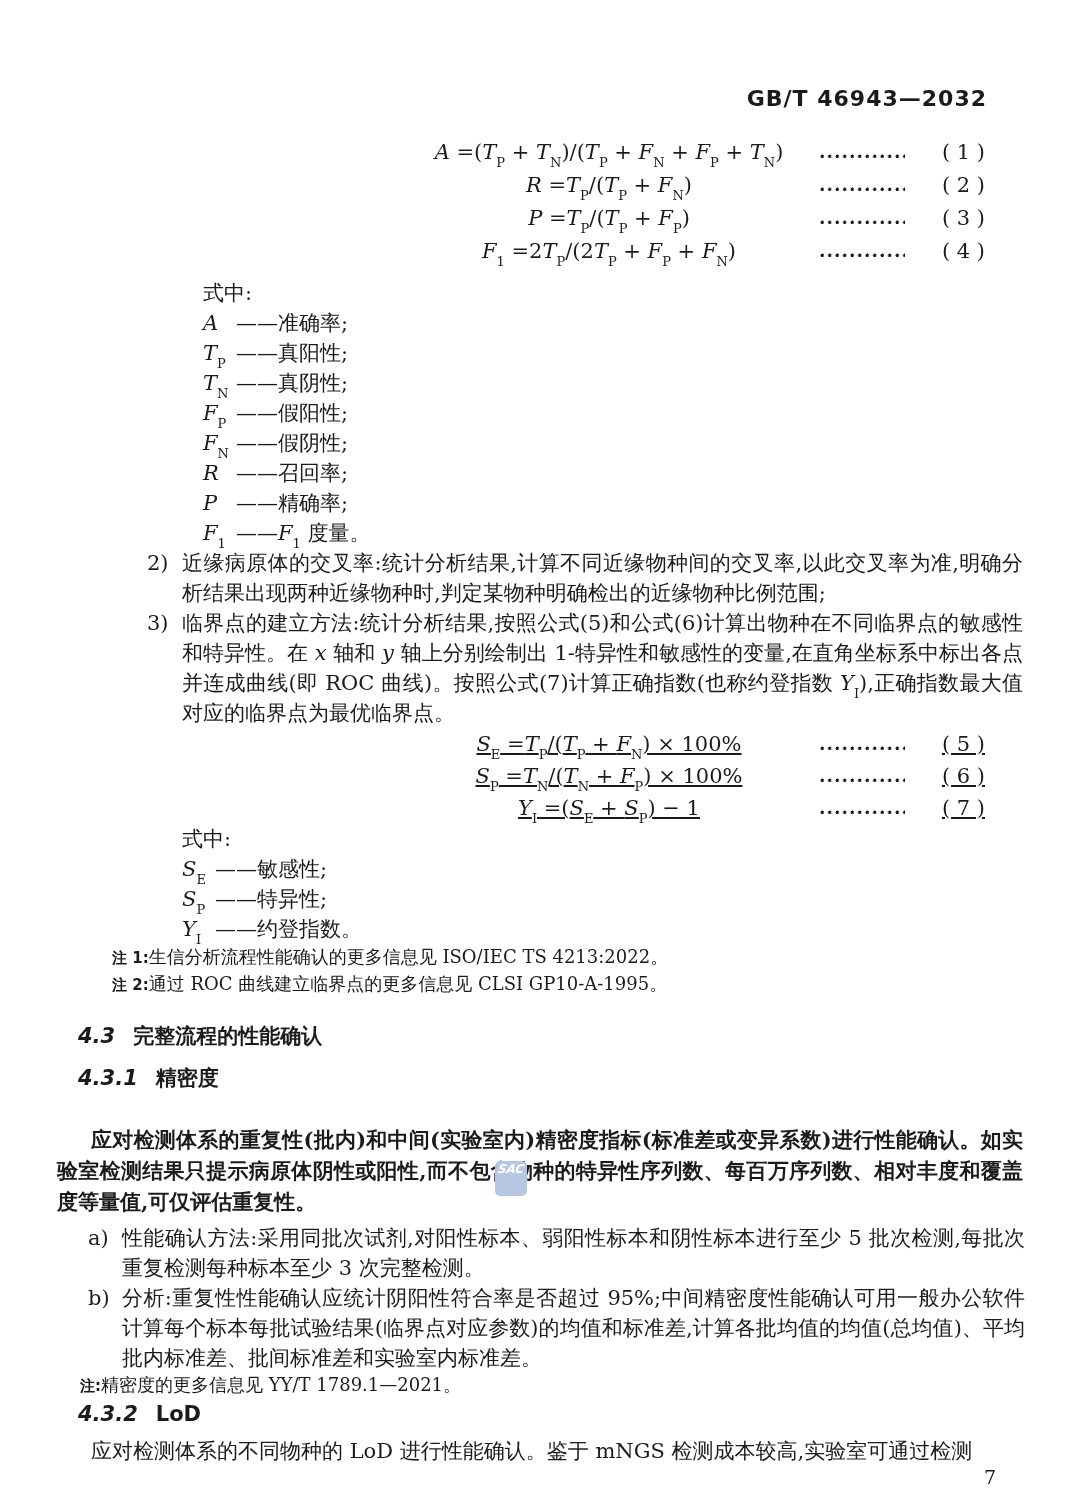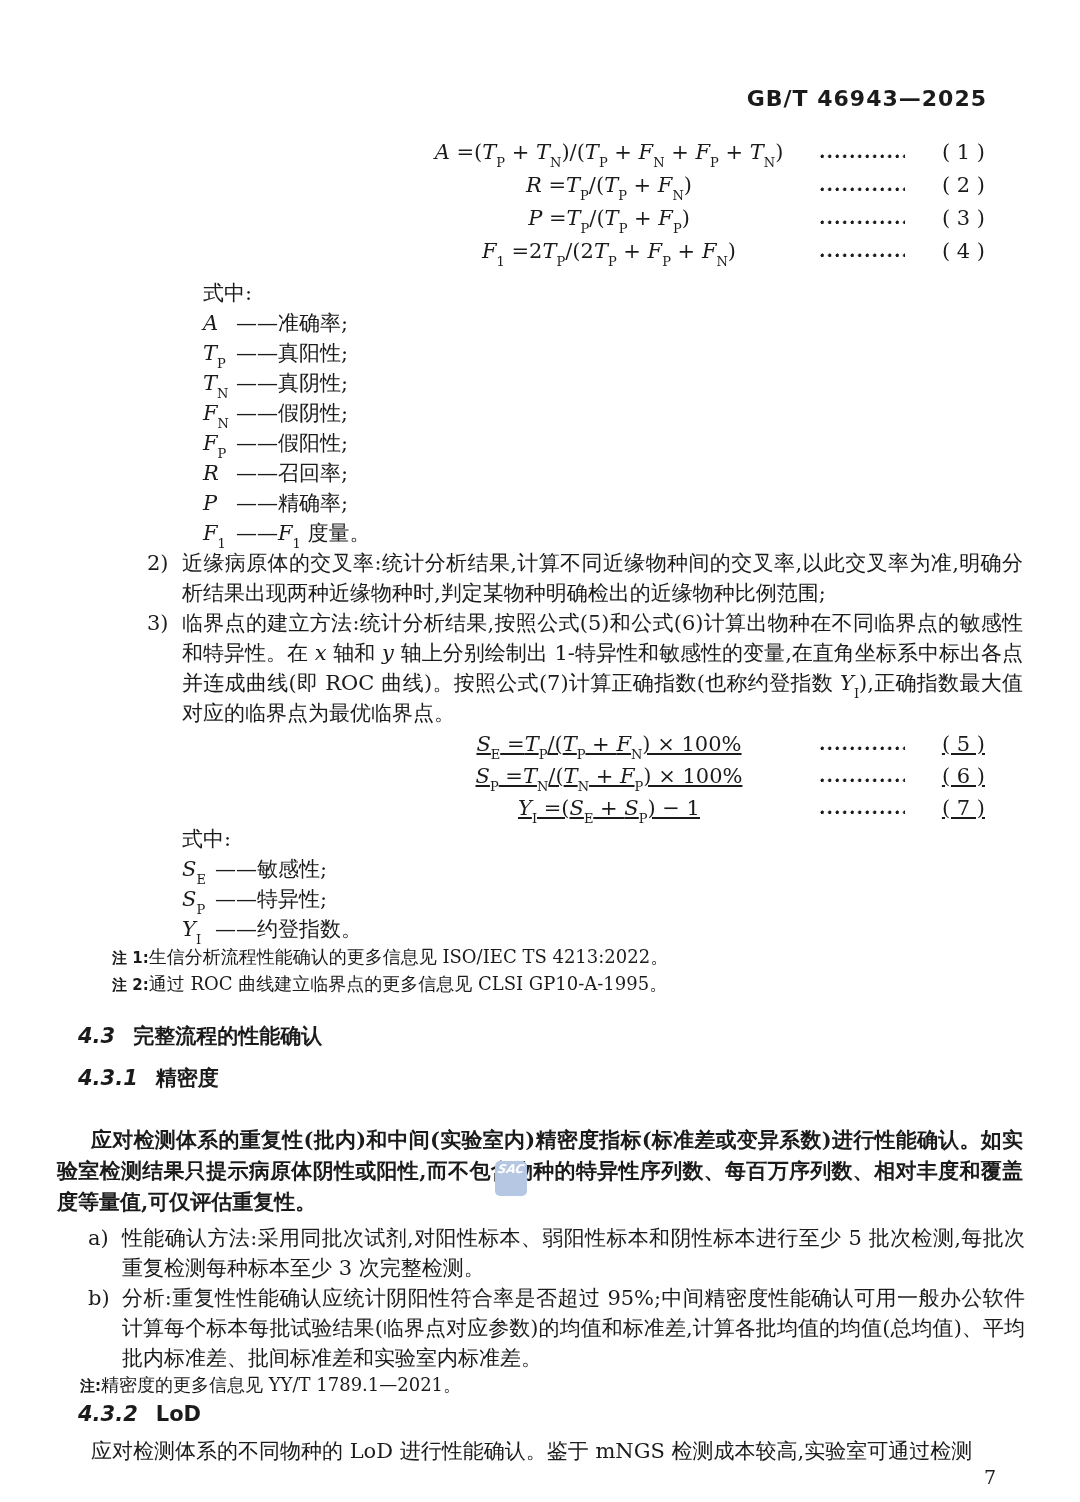--- a/index.html
+++ b/index.html
@@ -69,21 +69,21 @@
   .watermark span { color:#ffffff; font-style:italic; font-weight:bold; font-size:12px;
     line-height:16px; transform:skewX(-10deg); }
 
   .pagenum { position:absolute; top:1466px; right:84px; font-size:19px; }
 </style>
 </head>
 <body>
 
 <div class="page">
 
-  <div class="header">GB/T 46943—2025</div>
+  <div class="header">GB/T 46943—2032</div>
 
   <div class="fblock1">
     <div class="frow">
       <span class="fspacer"></span>
       <span class="fbody"><i>A</i> =(<i>T</i><sub>P</sub> + <i>T</i><sub>N</sub>)/(<i>T</i><sub>P</sub> + <i>F</i><sub>N</sub> + <i>F</i><sub>P</sub> + <i>T</i><sub>N</sub>)</span>
       <span class="fdots"></span>
       <span class="fnum">( 1 )</span>
     </div>
     <div class="frow">
       <span class="fspacer"></span>
@@ -114,28 +114,28 @@
       </div>
     <div class="symrow">
         <span class="sym"><i>T</i><sub>P</sub></span>
         <span class="symdesc">——真阳性;</span>
       </div>
     <div class="symrow">
         <span class="sym"><i>T</i><sub>N</sub></span>
         <span class="symdesc">——真阴性;</span>
       </div>
     <div class="symrow">
+        <span class="sym"><i>F</i><sub>P</sub></span>
+        <span class="symdesc">——假阳性;</span>
+      </div>
+    <div class="symrow">
         <span class="sym"><i>F</i><sub>N</sub></span>
         <span class="symdesc">——假阴性;</span>
       </div>
     <div class="symrow">
-        <span class="sym"><i>F</i><sub>P</sub></span>
-        <span class="symdesc">——假阳性;</span>
-      </div>
-    <div class="symrow">
         <span class="sym"><i>R</i></span>
         <span class="symdesc">——召回率;</span>
       </div>
     <div class="symrow">
         <span class="sym"><i>P</i></span>
         <span class="symdesc">——精确率;</span>
       </div>
     <div class="symrow">
         <span class="sym"><i>F</i><sub>1</sub></span>
         <span class="symdesc">——<i>F</i><sub>1</sub> 度量。</span>

